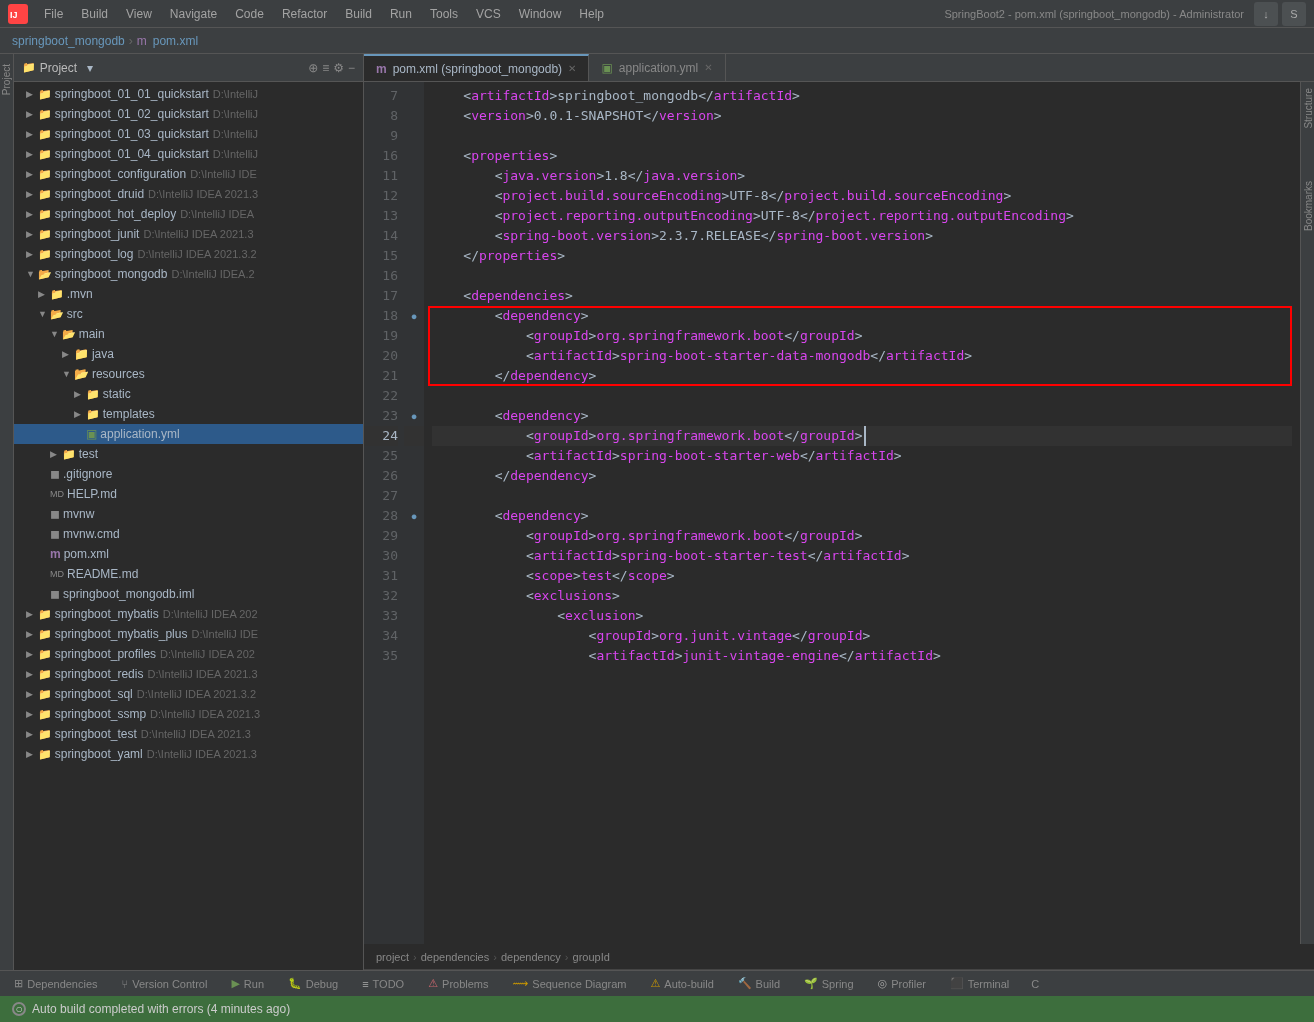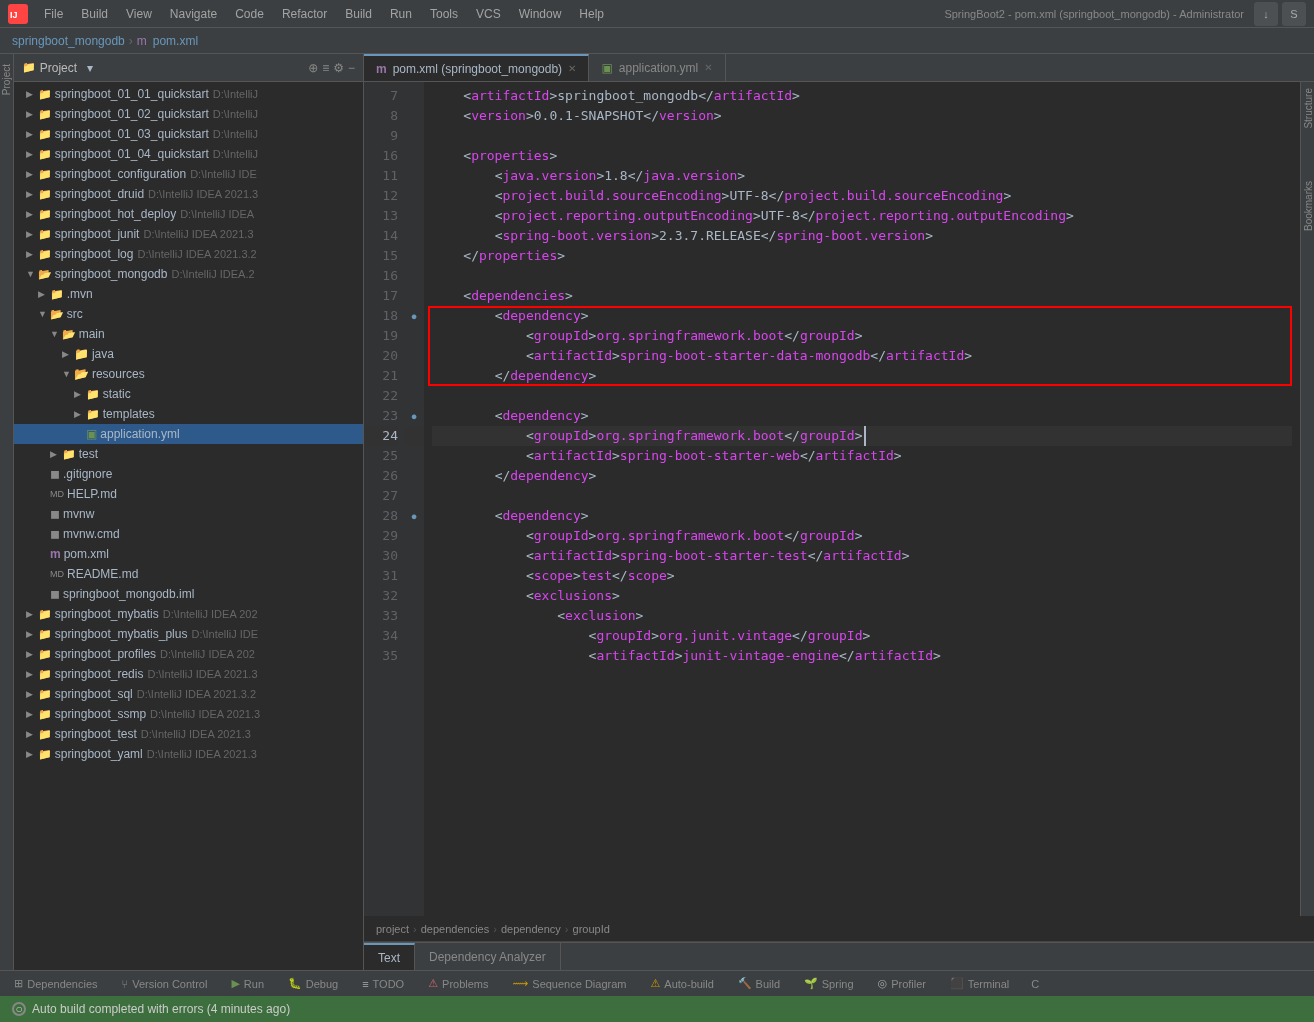--- a/index.html
+++ b/index.html
@@ -577,28 +577,20 @@
       <div class="path-bar">
         <span>project</span>
         <span class="path-sep">›</span>
         <span>dependencies</span>
         <span class="path-sep">›</span>
         <span>dependency</span>
         <span class="path-sep">›</span>
         <span>groupId</span>
       </div>
 
-      <div class="bottom-tabs">
-        <div class="bottom-tab active">
-          <span>Text</span>
-        </div>
-        <div class="bottom-tab">
-          <span>Dependency Analyzer</span>
-        </div>
-      </div>
 
     </div>
 
   </div>
 
   <div class="status-bar">
     <div class="status-item">
       <span style="color:#888;">⊞</span>
       <span>Dependencies</span>
     </div>

